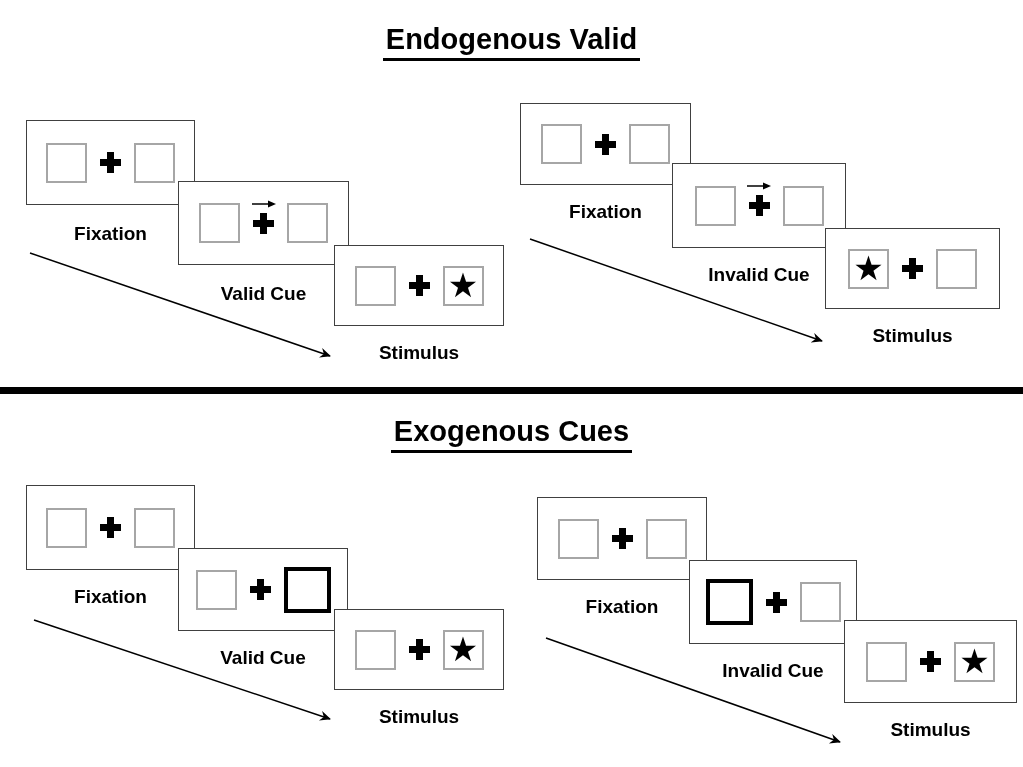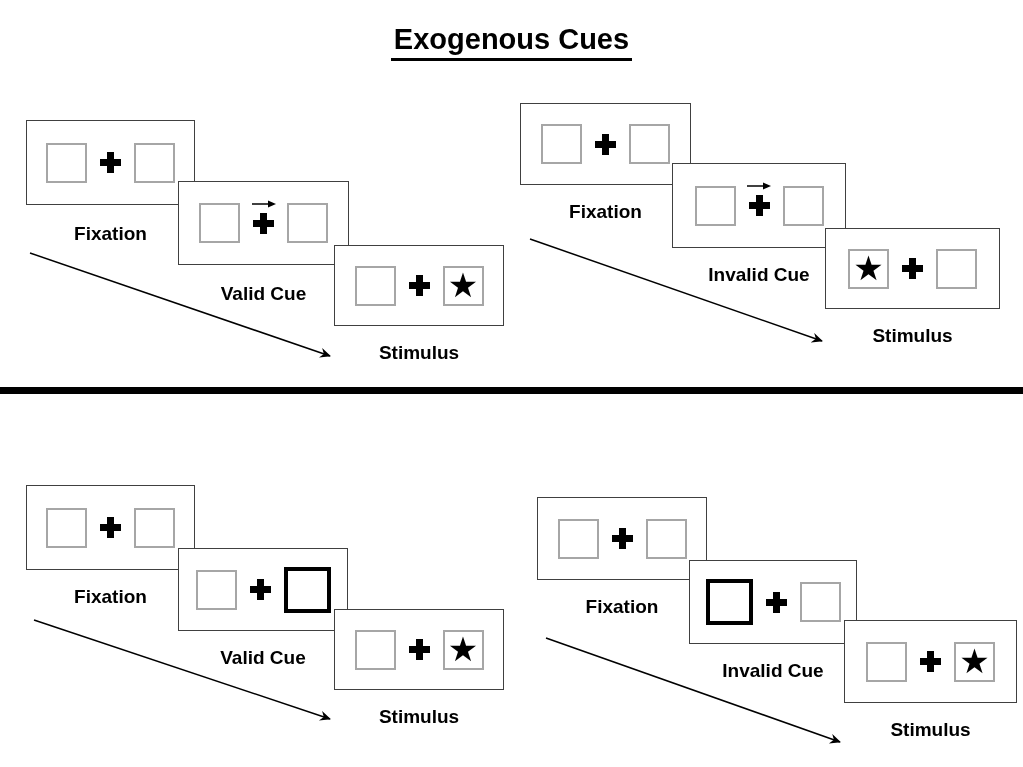--- a/index.html
+++ b/index.html
@@ -46,23 +46,26 @@
         <path d="M0,0 L11,5 L0,10 L3.5,5 Z" fill="#000"></path>
       </marker>
     </defs>
     <line x1="30" y1="253" x2="330" y2="356" stroke="#000" stroke-width="1.5" marker-end="url(#ah)"></line>
     <line x1="530" y1="239" x2="822" y2="341" stroke="#000" stroke-width="1.5" marker-end="url(#ah)"></line>
     <line x1="34" y1="620" x2="330" y2="719" stroke="#000" stroke-width="1.5" marker-end="url(#ah)"></line>
     <line x1="546" y1="638" x2="840" y2="742" stroke="#000" stroke-width="1.5" marker-end="url(#ah)"></line>
   </svg>
 
   <div class="title" style="top:22px">
+    <span class="title-text">Endogenous Valid</span>
+  </div>
+  <div class="divider" style="top:387px"></div>
+  <div class="title" style="top:414px">
     <span class="title-text">Exogenous Cues</span>
   </div>
-  <div class="divider" style="top:387px"></div>
 
   <div class="panel p1" style="left:26px;top:120px;width:169px;height:85px">
     <div class="box">
         <span class="star"></span>
       </div>
     <div class="plus-wrap">
 
       <div class="plus-v"></div>
         <div class="plus-h"></div>
     </div>

